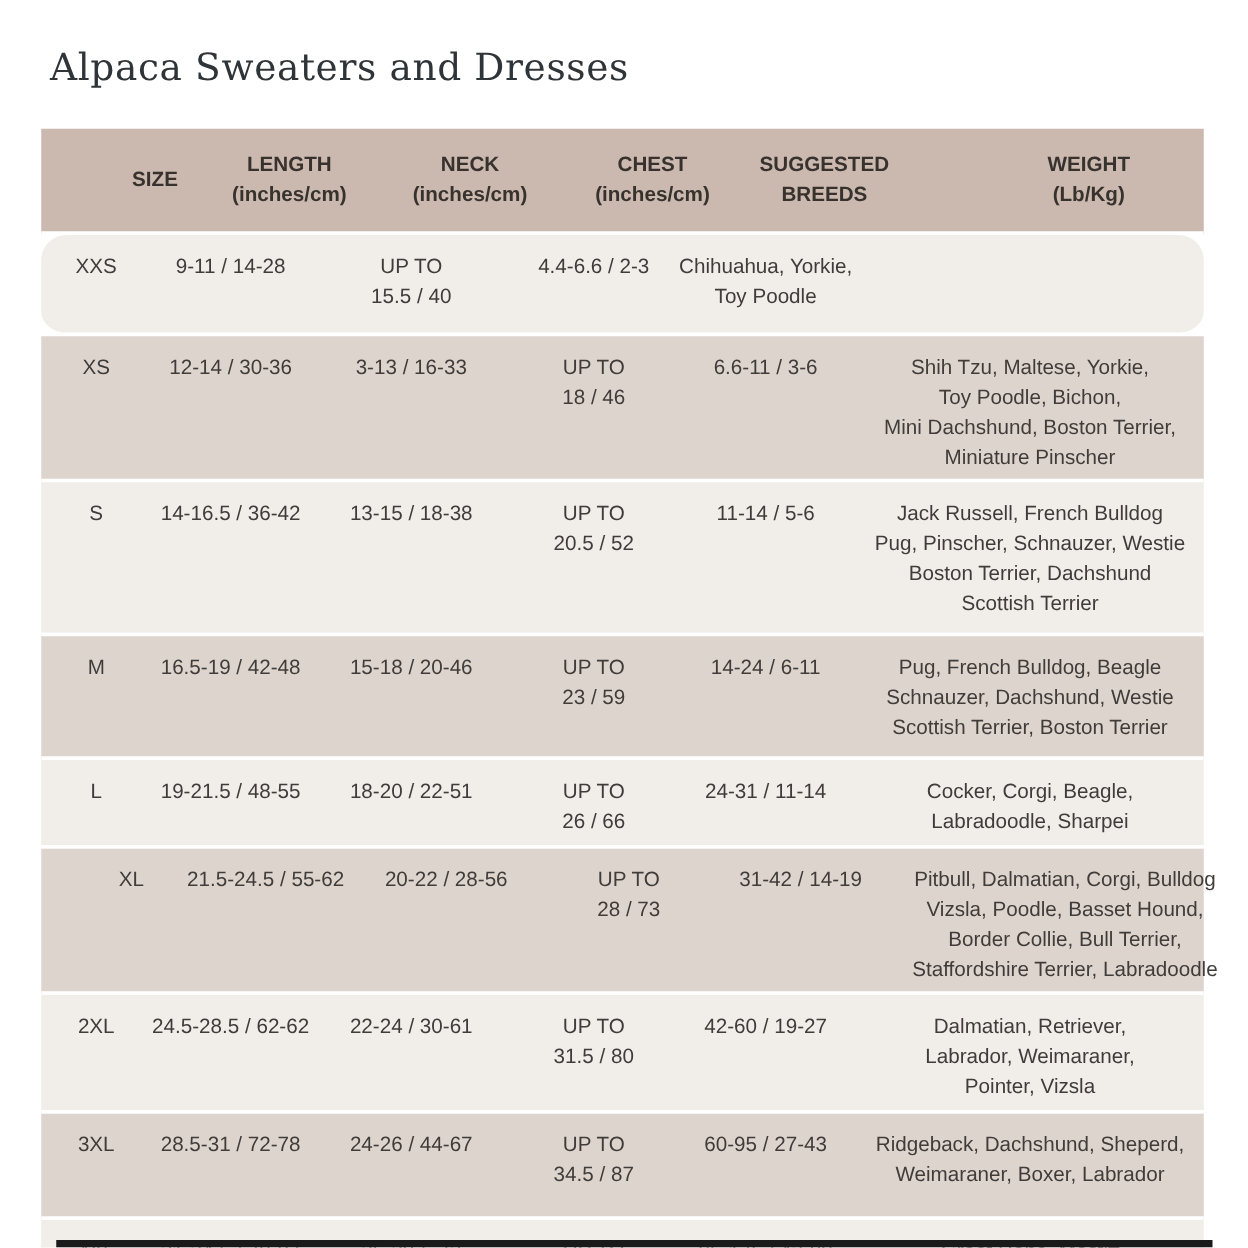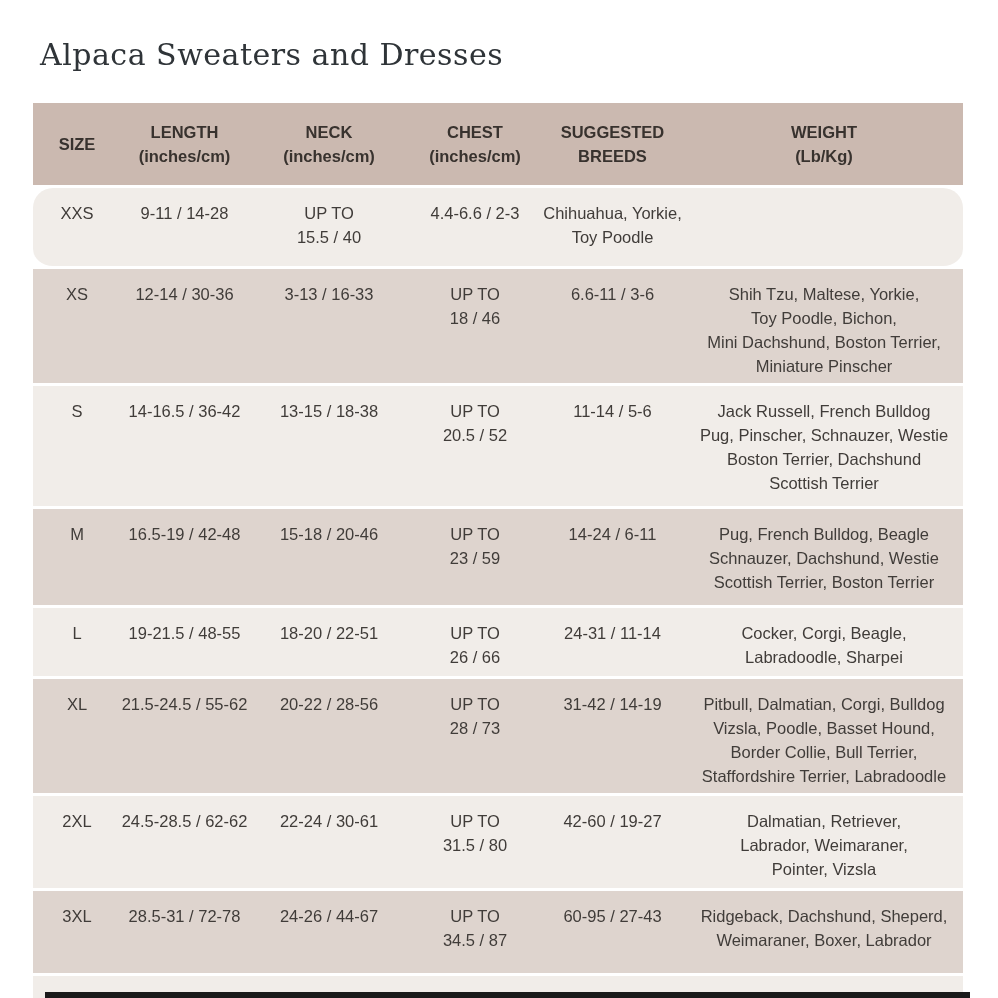--- a/index.html
+++ b/index.html
@@ -27,20 +27,21 @@
     left: 33px; top: 103px;
     width: 930px;
   }
 
   .thead {
     display: grid;
     grid-template-columns: 88px 127px 162px 130px 145px 278px;
     background: #cbb9b0;
     height: 85px;
     border-bottom: 3px solid #ffffff;
+    padding-left: 47px;
   }
   .th {
     display: flex;
     flex-direction: column;
     justify-content: center;
     align-items: center;
     text-align: center;
     font-weight: 700;
     font-size: 16.5px;
     line-height: 24px;
@@ -54,21 +55,21 @@
     grid-template-columns: 88px 127px 162px 130px 145px 278px;
     border-bottom: 3px solid #ffffff;
   }
   .tr:nth-child(odd)  { background: #f1ede9; }
   .tr:nth-child(even) { background: #ded4ce; }
   .tr:nth-child(1) { min-height: 81px; border-radius: 20px;  }
   .tr:nth-child(2) { min-height: 117px; }
   .tr:nth-child(3) { min-height: 123px; }
   .tr:nth-child(4) { min-height: 99px;  }
   .tr:nth-child(5) { min-height: 71px;  }
-  .tr:nth-child(6) { min-height: 117px; }
+  .tr:nth-child(6) { min-height: 117px; padding-left: 28px; }
   .tr:nth-child(7) { min-height: 95px;  }
   .tr:nth-child(8) { min-height: 85px;  }
   .tr:nth-child(9) { min-height: 60px;  }
 
   .td {
     padding-top: 13px;
     text-align: center;
     font-size: 16.5px;
     line-height: 24px;
     color: #403c39;

